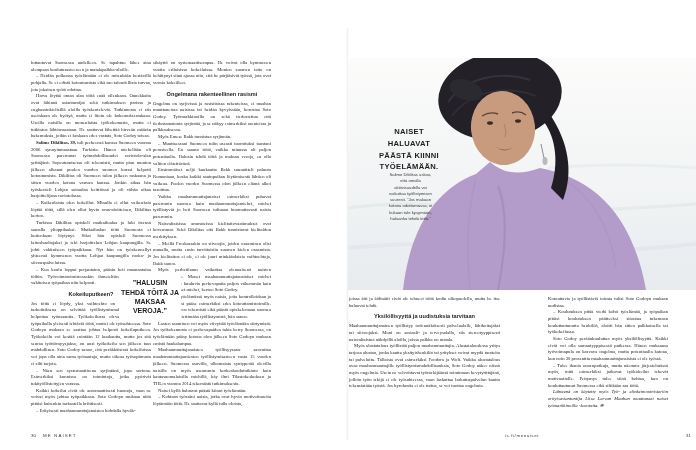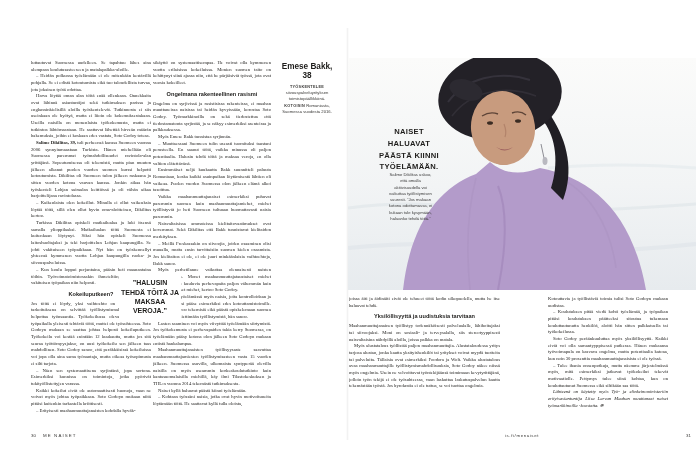--- a/index.html
+++ b/index.html
@@ -70,24 +70,20 @@
     <div class="tx tx-p">– Meillä Freskassakin on siivoojia, joiden osaaminen olisi muualla, mutta ensin tarvittaisiin suomen kielen osaamista. Jos kielitaitoa ei ole, ei ole juuri minkäänlaisia vaihtoehtoja, Bakk sanoo.</div>
     <div class="tx tx-p">Myös perhetilanne vaikuttaa olennaisesti naisten työllistymiseen. Monet maahanmuuttajataustaiset miehet käyttävät heille kuuluvia perhevapaita paljon vähemmän kuin kantasuomalaiset miehet, kertoo Soto Godoy.</div>
     <div class="tx tx-p">– Kohtaan työelämässä myös naisia, joita kontrolloidaan ja jotka eivät siksi pääse esimerkiksi edes kotouttamistoimille. Kumppani valvoo tekemisiä eikä päästä opiskelemaan suomea ja sitä kautta miettimään työllistymistä, hän sanoo.</div>
     <div class="tx tx-p">Lasten saaminen voi myös viivyttää työelämään siirtymistä. Jos työkokemusta ei perhevapaiden takia kerry Suomessa, on työelämään pääsy kotona olon jälkeen Soto Godoyn mukaan entistä hankalampaa.</div>
     <div class="tx tx-p">Maahanmuuttajanaisten työllisyysaste saavuttaa maahanmuuttajamiesten työllistymisasteen vasta 15 vuoden jälkeen. Suomessa asuvilla, ulkomaista syntyperää olevilla naisilla on myös useammin korkeakoulututkinto kuin kantasuomalaisilla miehillä, käy ilmi Tilastokeskuksen ja THL:n vuonna 2014 tekemästä tutkimuksesta.</div>
     <div class="tx tx-p">Naiset kyllä haluavat päästä kiinni työelämään.</div>
     <div class="tx tx-p">– Kohtaan työssäni naisia, jotka ovat hyvin motivoituneita löytämään töitä. He saattavat kyllä tulla oloista,</div>
   </div>
 
 <div class="abs profiles" style="left:278px;top:62px;">
-  <div class="profile">
-    <div class="profile-name">Emese Bakk, 38</div>
-    <div class="profile-bio"><b>TYÖSKENTELEE</b><span> siivouspalvelu­yrityksen toimisto­päällikkönä. </span><b>KOTOISIN</b><span> Romaniasta, Suomessa vuodesta 2016.</span></div>
-  </div>
 </div>
 
 <div class="abs pullquote" style="left:119px;top:273px;">”HALUSIN TEHDÄ TÖITÄ JA MAKSAA VEROJA.”</div>
 
 <div class="abs photo">
   <svg width="348" height="232" viewBox="0 0 348 232" xmlns="http://www.w3.org/2000/svg">
     <defs>
       <linearGradient id="water" x1="0" y1="0" x2="0" y2="1">
         <stop offset="0" stop-color="#fbfbfa"></stop>
         <stop offset="0.55" stop-color="#f2f4f5"></stop>

